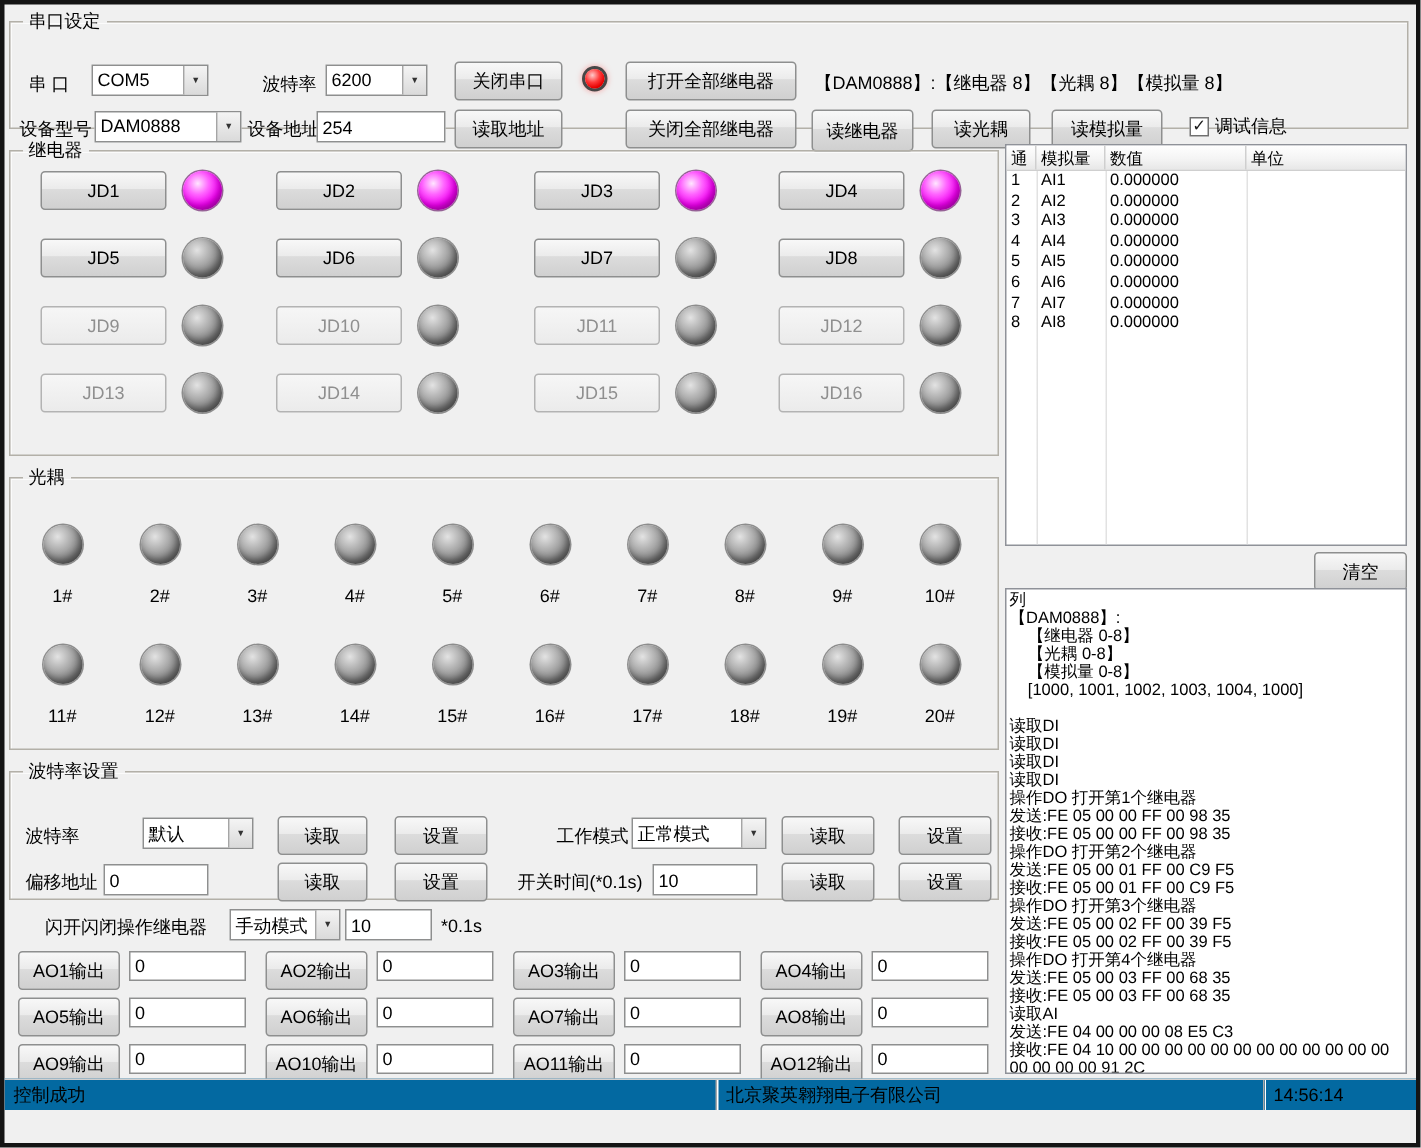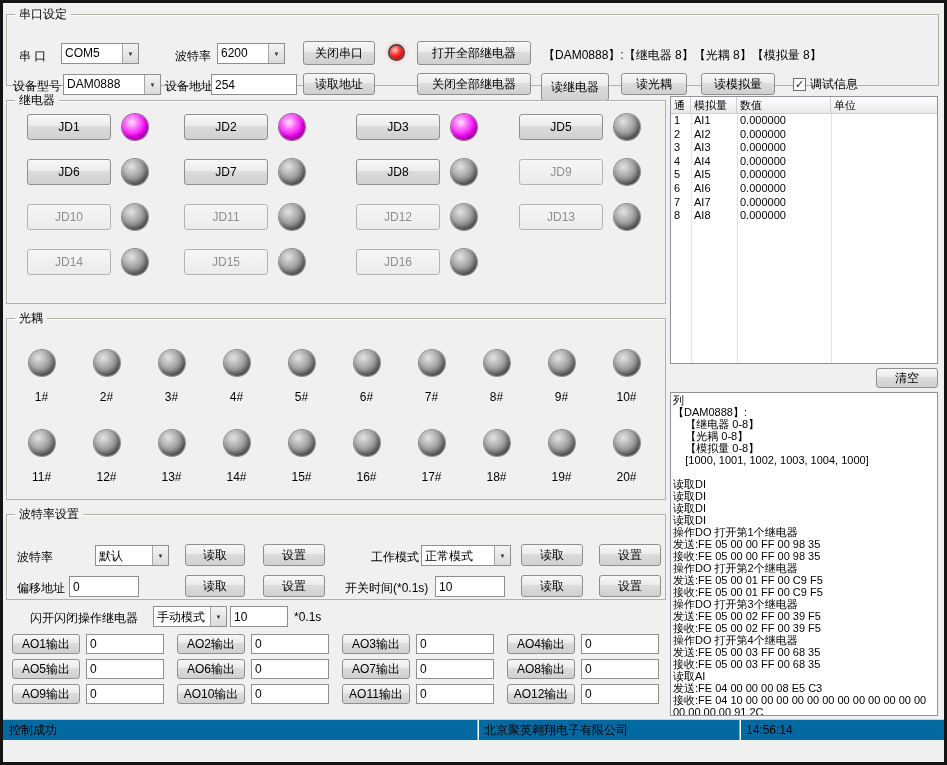--- a/index.html
+++ b/index.html
@@ -17,21 +17,21 @@
     color:#fff;display:flex;align-items:center;justify-content:center;font-size:10px;font-weight:bold;text-shadow:0 1px 1px #000;}
 
   .body{position:relative;height:716px;}
   .abs{position:absolute;}
   fieldset{position:absolute;border:1px solid #b3b0a8;box-shadow:inset 1px 1px 0 rgba(255,255,255,.7);}
   legend{margin-left:8px;padding:0 4px;font-size:12px;}
   .lbl{position:absolute;white-space:nowrap;}
 
   .btn{display:inline-flex;align-items:center;justify-content:center;white-space:nowrap;cursor:pointer;
     background:linear-gradient(#f8f8f8,#ebebeb 45%,#dcdcdc 46%,#d0d0d0);
-    border:1px solid #8e8f8f;border-radius:3px;font-size:12px;font-family:inherit;color:#000;padding:0;text-align:right;}
+    border:1px solid #8e8f8f;border-radius:3px;font-size:12px;font-family:inherit;color:#000;padding:12px;text-align:right;}
   .btn.disabled{color:#8f8f8f;border-color:#b3b3b3;background:linear-gradient(#f6f6f6,#ebebeb);}
   .combo{height:21px;display:flex;background:#fff;border:1px solid #8e8f8f;cursor:pointer;}
   .combo-val{flex:1;padding:2px 3px;overflow:hidden;white-space:nowrap;}
   .combo-arrow{width:16px;display:flex;align-items:center;justify-content:center;font-size:6px;color:#333;
     background:linear-gradient(#f4f4f4,#dadada);border-left:1px solid #a5a5a5;}
   .input{height:21px;border:1px solid #8e8f8f;background:#fff;font-size:12px;font-family:inherit;padding:0 3px;}
 
   .ball{width:26px;height:26px;border-radius:50%;flex:0 0 auto;
     background:radial-gradient(circle at 36% 30%,#e3e3e3,#ababab 38%,#7d7d7d 68%,#555);
     box-shadow:inset -2px -3px 4px rgba(0,0,0,.35),0 0 0 1px rgba(60,60,60,.55);}
@@ -75,21 +75,21 @@
   
   .ao-grid{position:absolute;left:9px;top:631px;display:grid;grid-template-columns:repeat(4,152px);column-gap:13px;row-gap:5px;}
   .ao-cell{display:flex;gap:6px;}
   .ao-btn{width:68px;height:20px;}
   .ao-input{width:78px;height:20px;}
 
   
   .statusbar{position:relative;height:21px;background:#0369a1;border-top:1px solid #cfcfcf;display:flex;align-items:center;}
   .sb-panel{height:100%;display:flex;align-items:center;padding:0 6px;white-space:nowrap;overflow:hidden;}
   .sb-status{width:474px;}
-  .sb-company{width:262px;border-left:1px solid #a8a8a8;box-shadow:inset 1px 0 0 #fff;}
+  .sb-company{width:365px;border-left:1px solid #a8a8a8;box-shadow:inset 1px 0 0 #fff;}
   .sb-time{flex:1;border-left:1px solid #a8a8a8;box-shadow:inset 1px 0 0 #fff;}
 </style>
 </head>
 <body>
 
 <div class="window">
 
 
   <div class="body">
 
@@ -140,20 +140,24 @@
         <div class="relay-cell">
           <button class="btn relay-btn">JD1</button>
           <span class="ball on"></span>
         </div>
         <div class="relay-cell">
           <button class="btn relay-btn">JD2</button>
           <span class="ball on"></span>
         </div>
         <div class="relay-cell">
           <button class="btn relay-btn">JD3</button>
+          <span class="ball on"></span>
+        </div>
+        <div class="relay-cell">
+          <button class="btn relay-btn">JD4</button>
           <span class="ball on"></span>
         </div>
         <div class="relay-cell">
           <button class="btn relay-btn">JD5</button>
           <span class="ball"></span>
         </div>
         <div class="relay-cell">
           <button class="btn relay-btn">JD6</button>
           <span class="ball"></span>
         </div>

